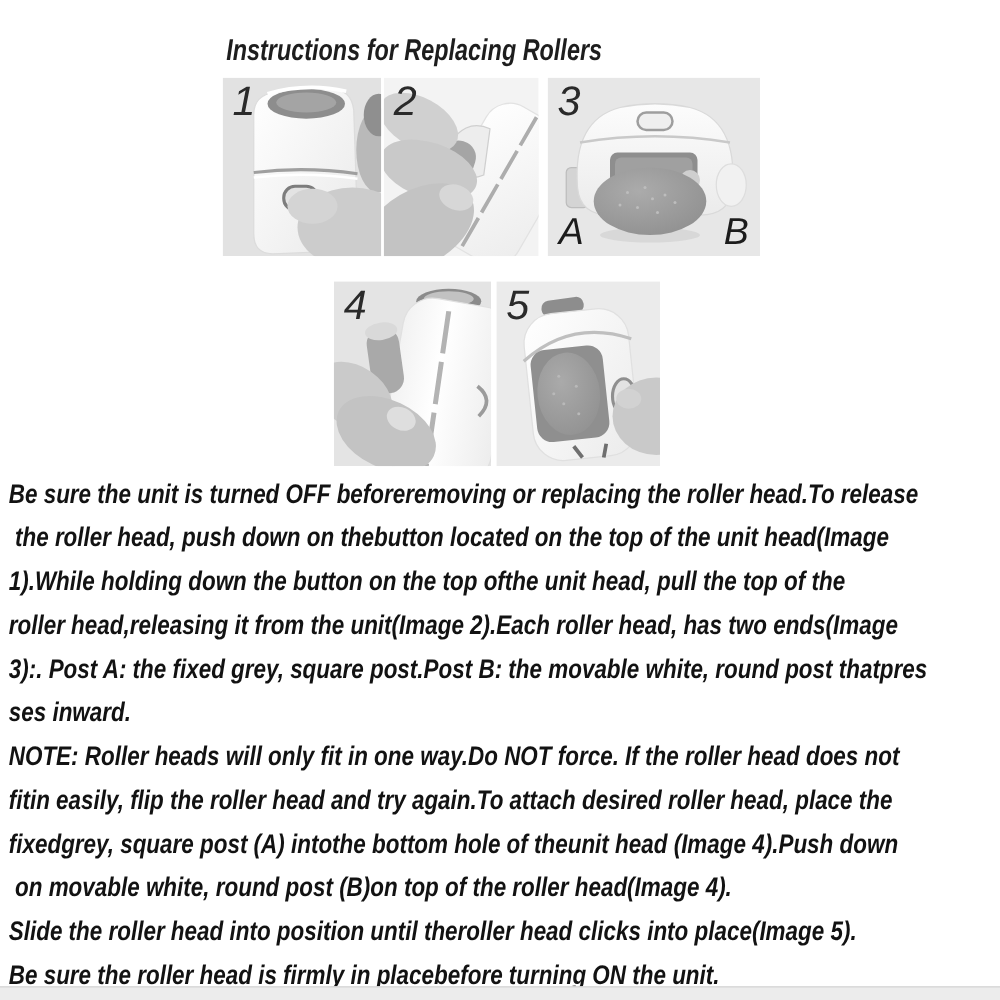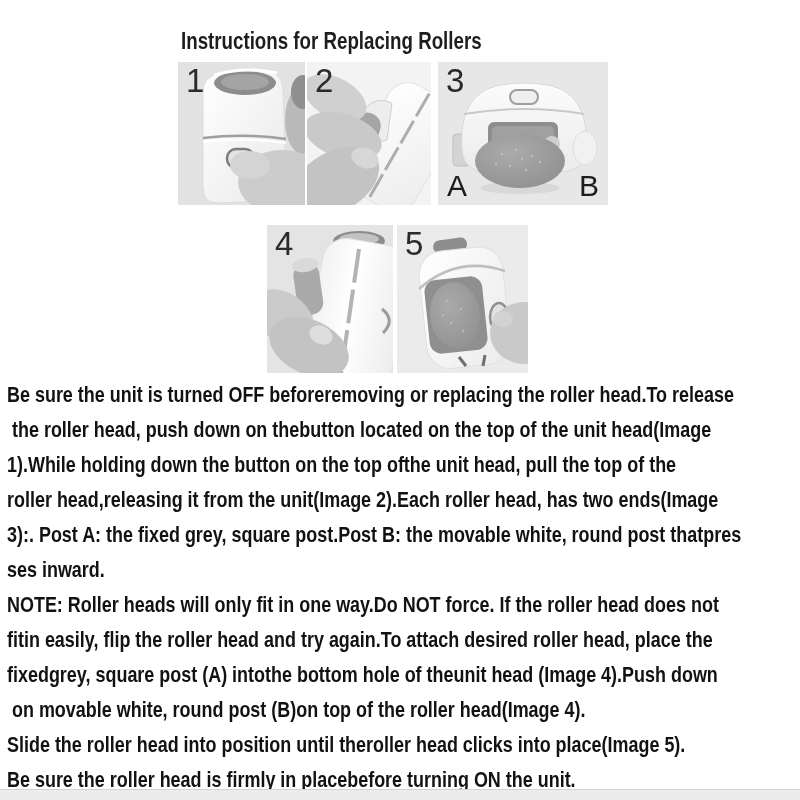--- a/index.html
+++ b/index.html
@@ -1,20 +1,20 @@
 <!DOCTYPE html>
 <html><head>
 <meta charset="utf-8">
 <style>
   html,body { margin:0; padding:0; }
   body {
     width:800px; height:800px; background:#ffffff; overflow:hidden;
     font-family:"Liberation Sans", sans-serif;
   }
-  .page { position:relative; width:800px; height:800px; background:#ffffff; }
+  .page { position:relative; width:800px; height:800px; background:#ffffff;font-style:italic; }
 
   .title {
     position:absolute; left:181px; top:27px; margin:0;
     font-size:24px; font-weight:bold; color:#1d1d1d;
     white-space:pre; transform:scaleX(0.78); transform-origin:0 0;
   }
 
   .panel { position:absolute; overflow:hidden; }
   .panel svg { position:absolute; left:0; top:0; width:100%; height:100%; display:block; }
   .panel .num {

